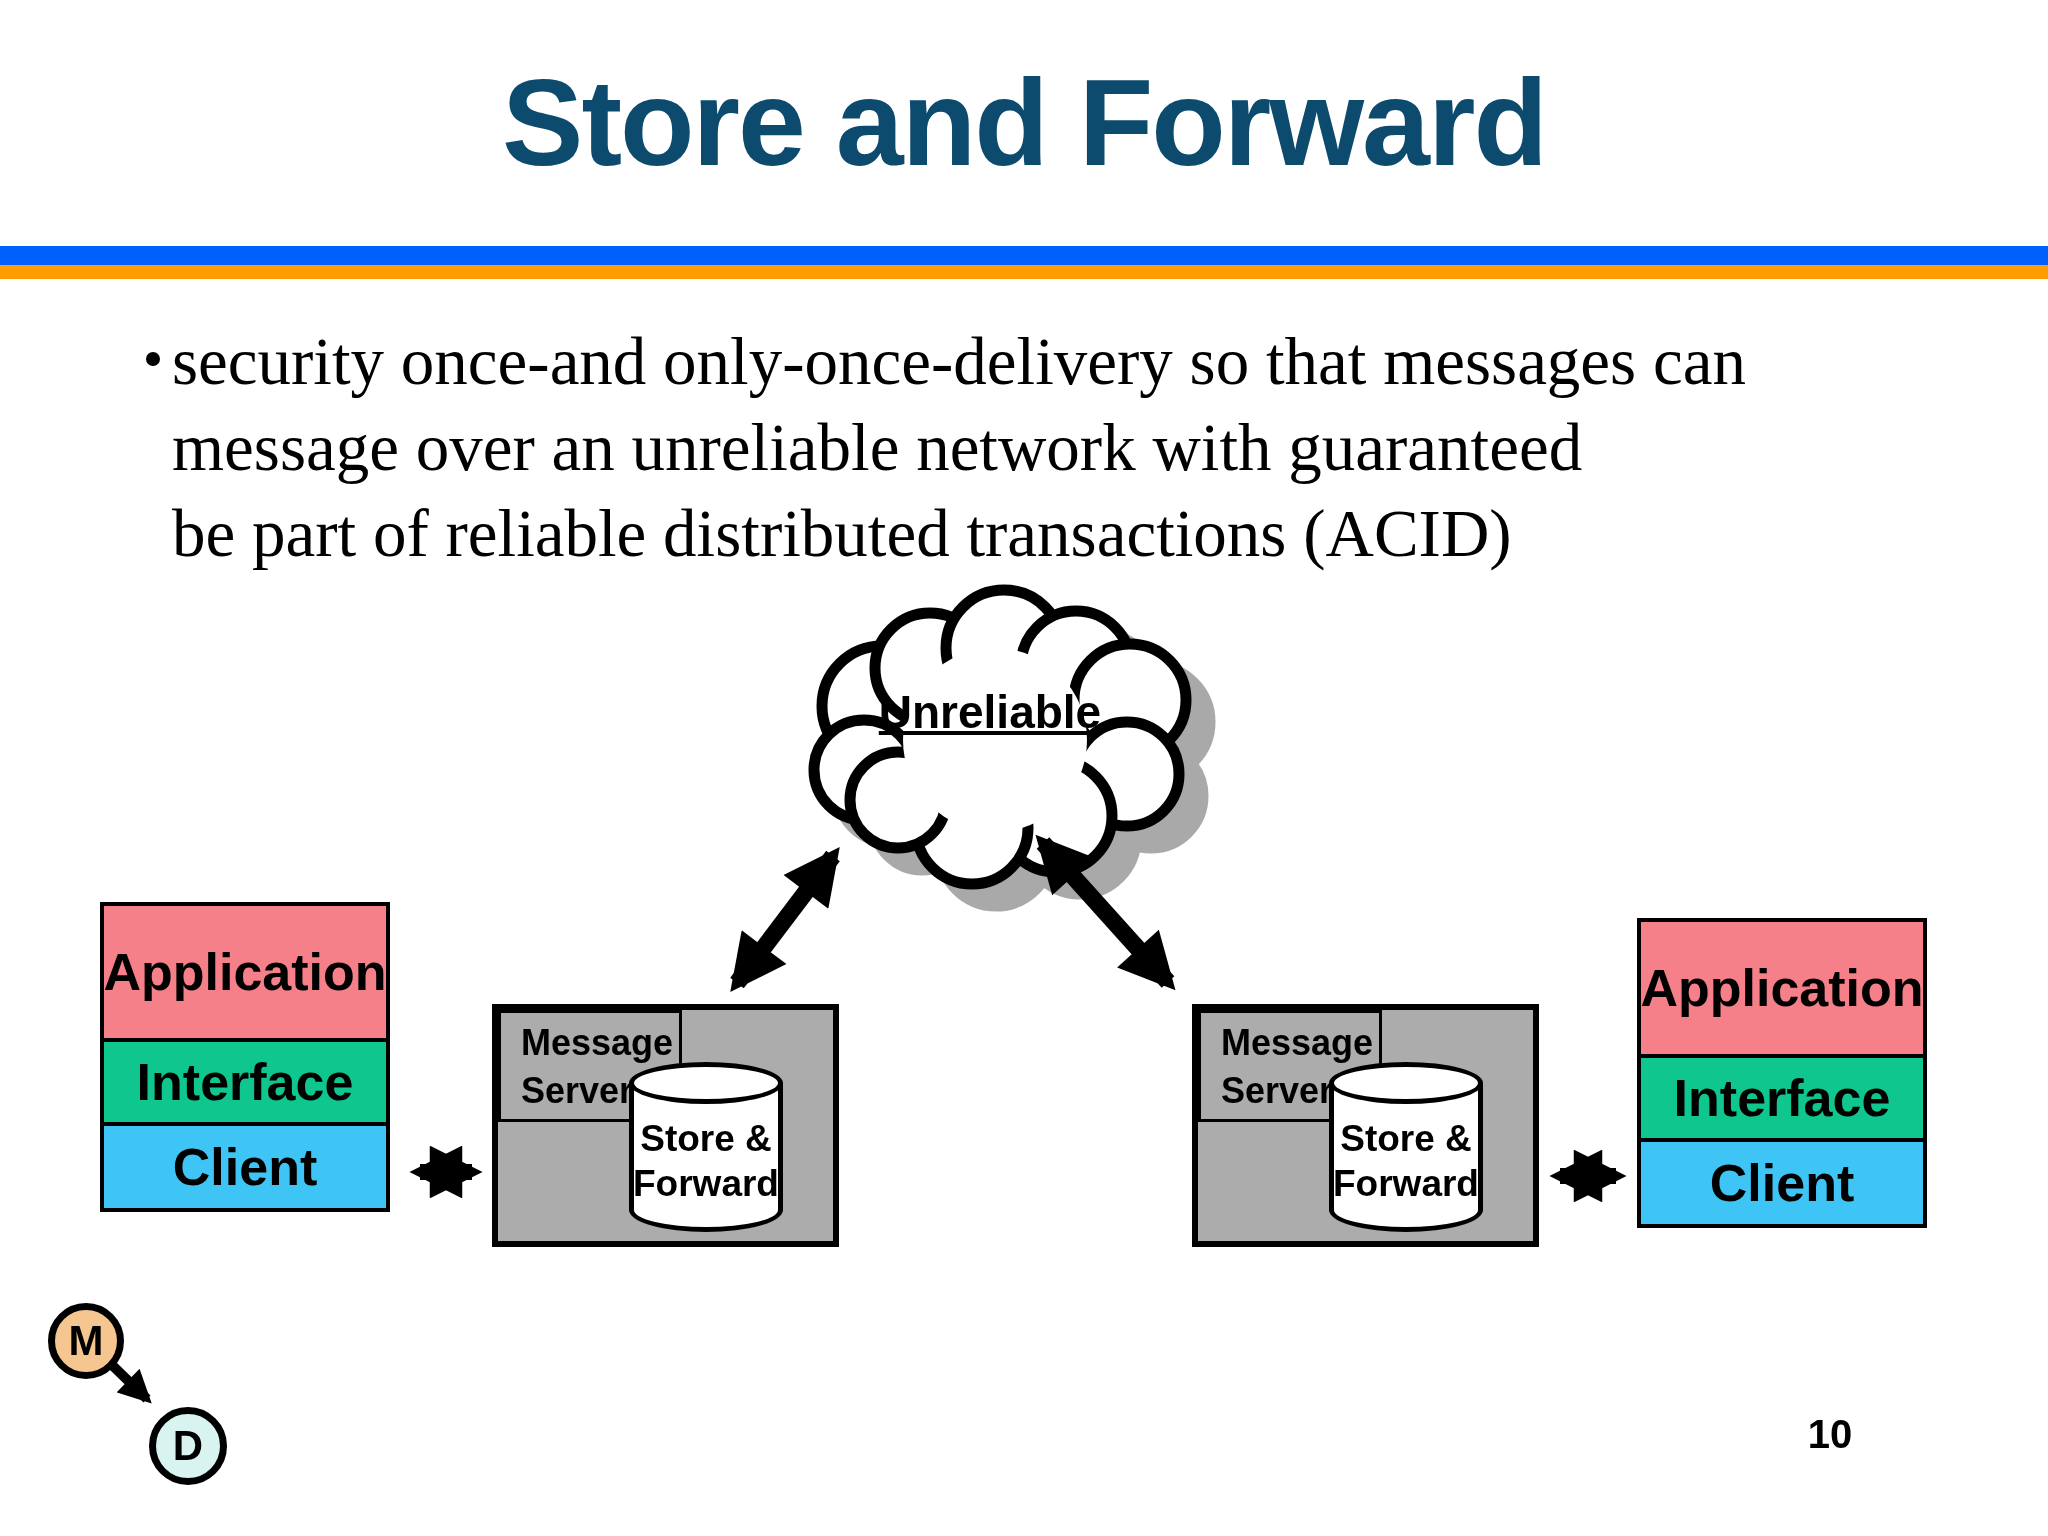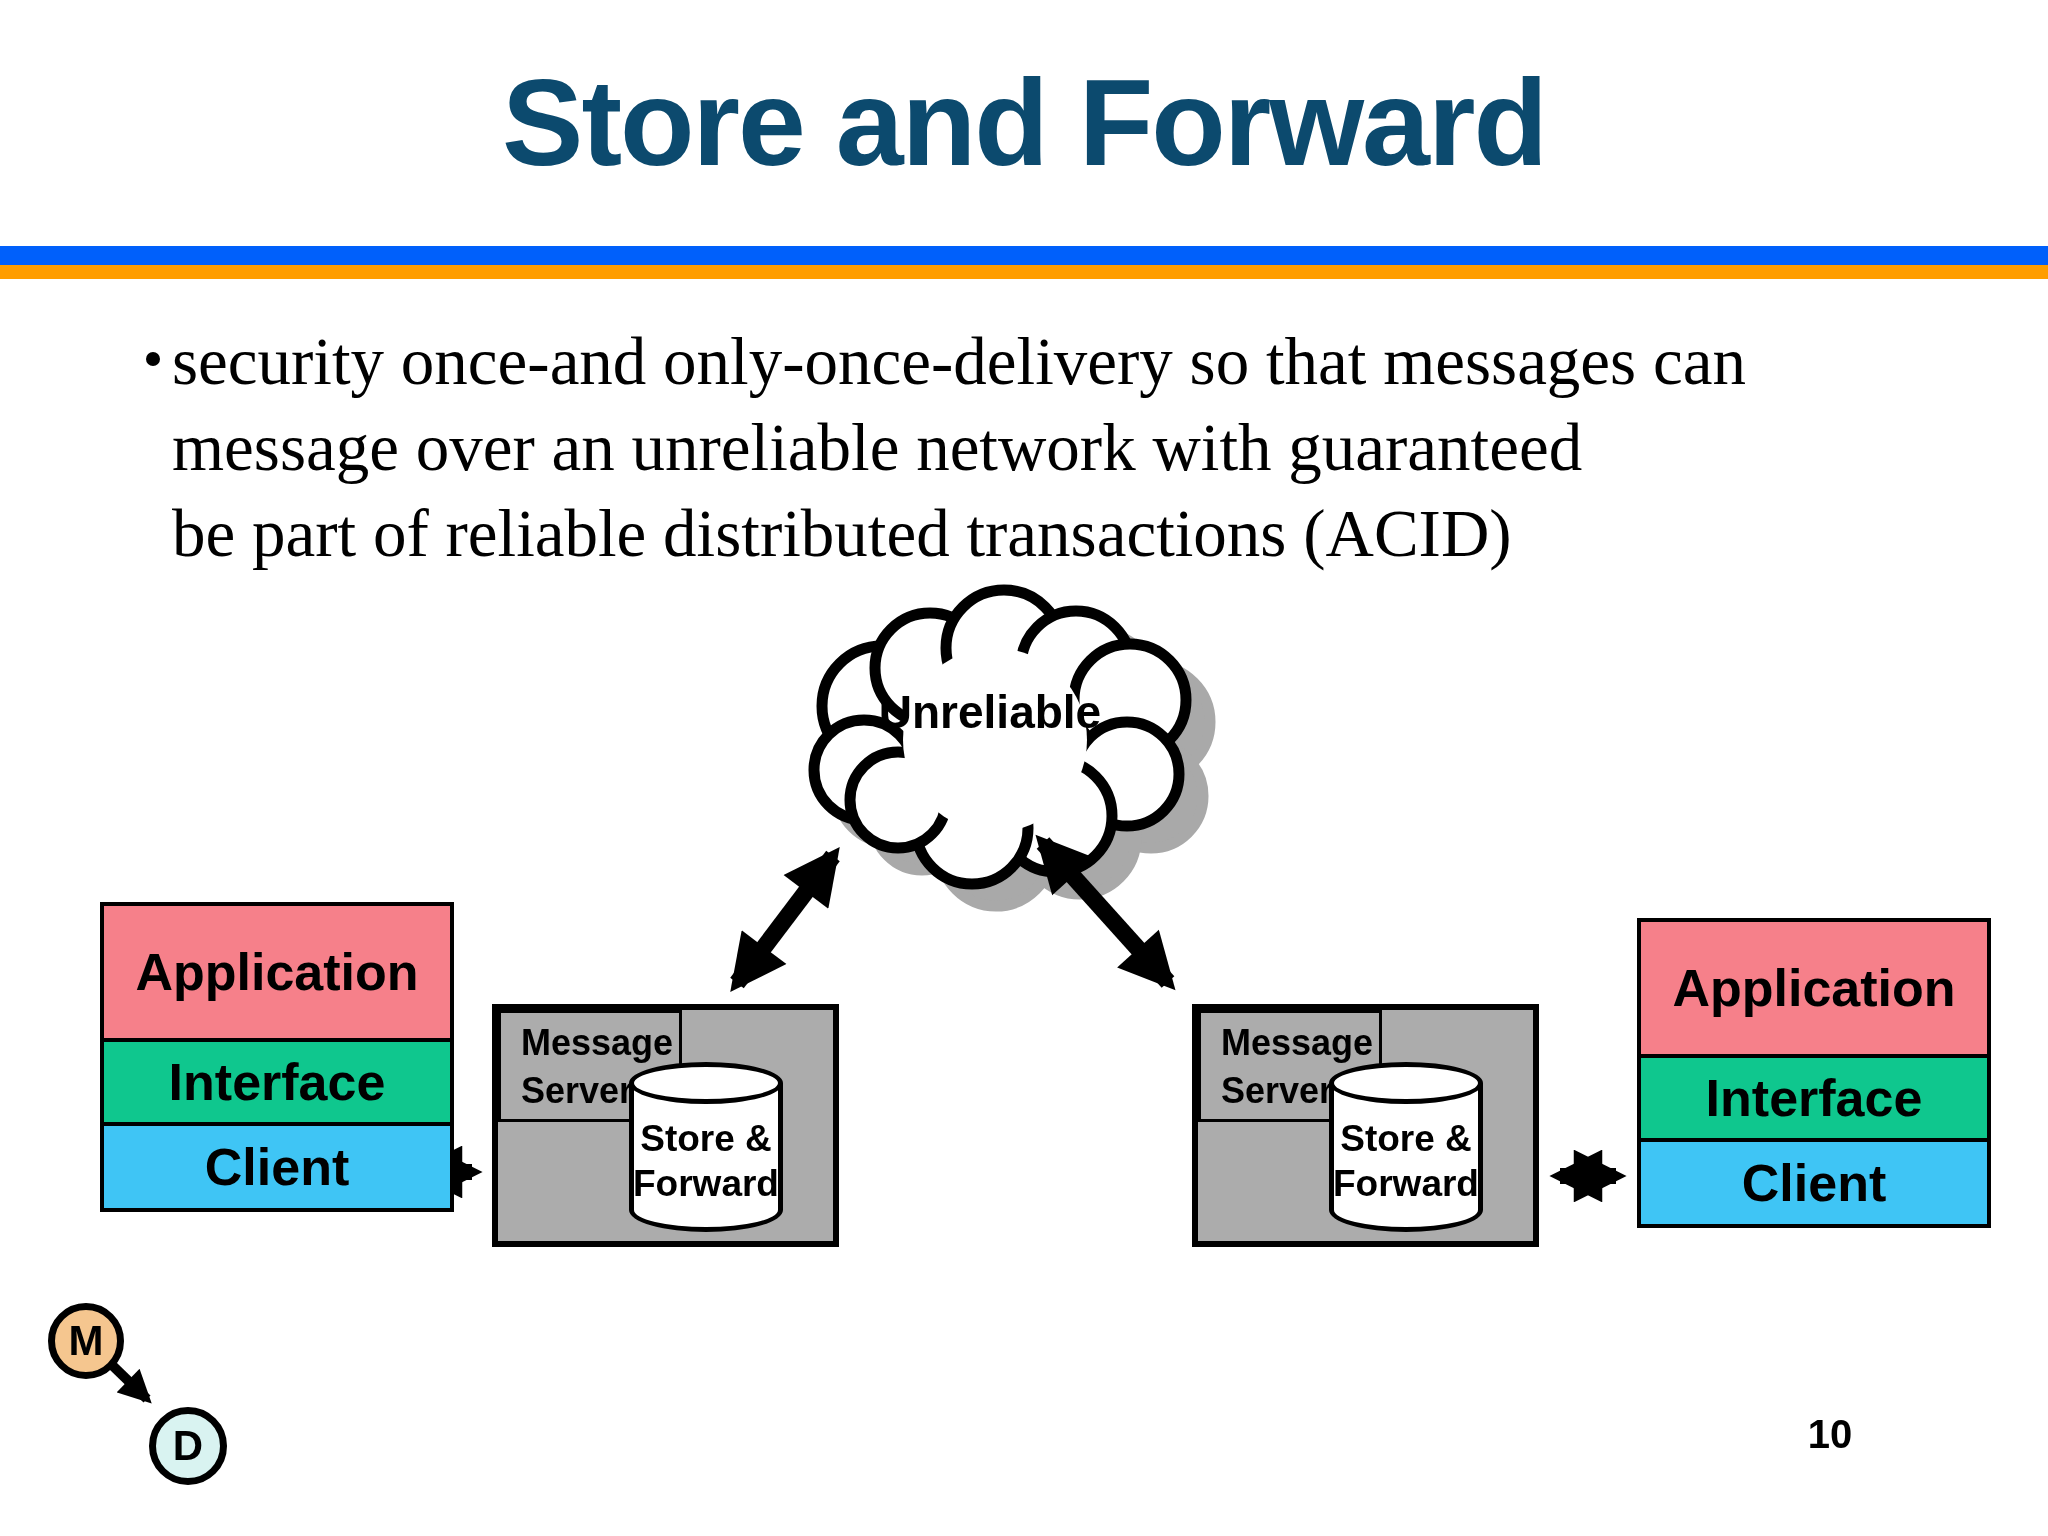--- a/index.html
+++ b/index.html
@@ -25,25 +25,25 @@
     left:172px;top:318px;font-family:"Liberation Serif",serif;
     font-size:67px;line-height:86px;color:#000;z-index:1;
   }
   .bullet-text div{white-space:nowrap;}
 
   
   .diagram-svg{left:0;top:0;width:2048px;height:1536px;z-index:2;}
 
   .cloud-label{
     left:828px;top:684px;width:324px;text-align:center;z-index:3;
-    font-size:46px;font-weight:bold;line-height:57px;color:#000;
+    font-size:46px;font-weight:bold;line-height:57px;color:#000;text-decoration:underline;
   }
 
   
-  .stack{width:354px;z-index:3;}
+  .stack{width:290px;z-index:3;}
   .stack .layer{
     box-sizing:border-box;border:4px solid #000;display:flex;align-items:center;justify-content:center;
     font-size:52px;font-weight:bold;color:#000;
   }
   .stack .layer + .layer{margin-top:-4px;}
   .left-stack{left:100px;top:902px;}
   .right-stack{left:1637px;top:918px;}
   .layer-app{height:140px;background:#F6808A;}
   .layer-iface{height:88px;background:#0FC78E;}
   .layer-client{height:90px;background:#3FC5F5;text-align:right;}

